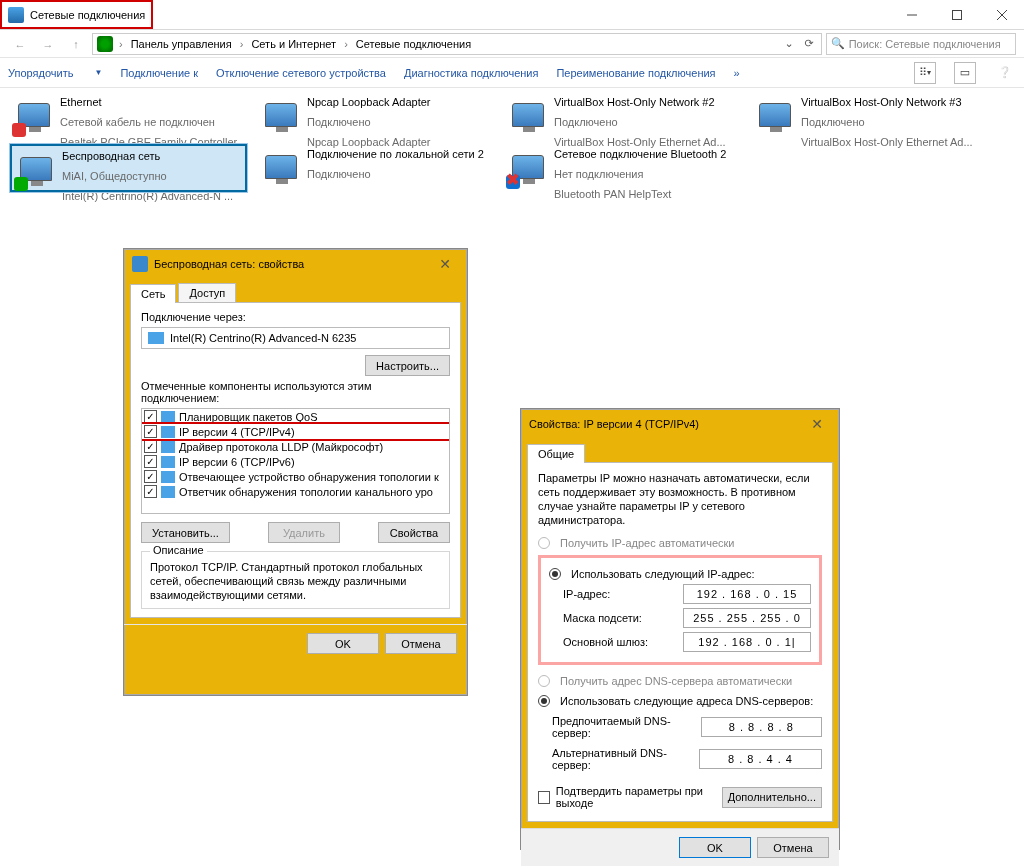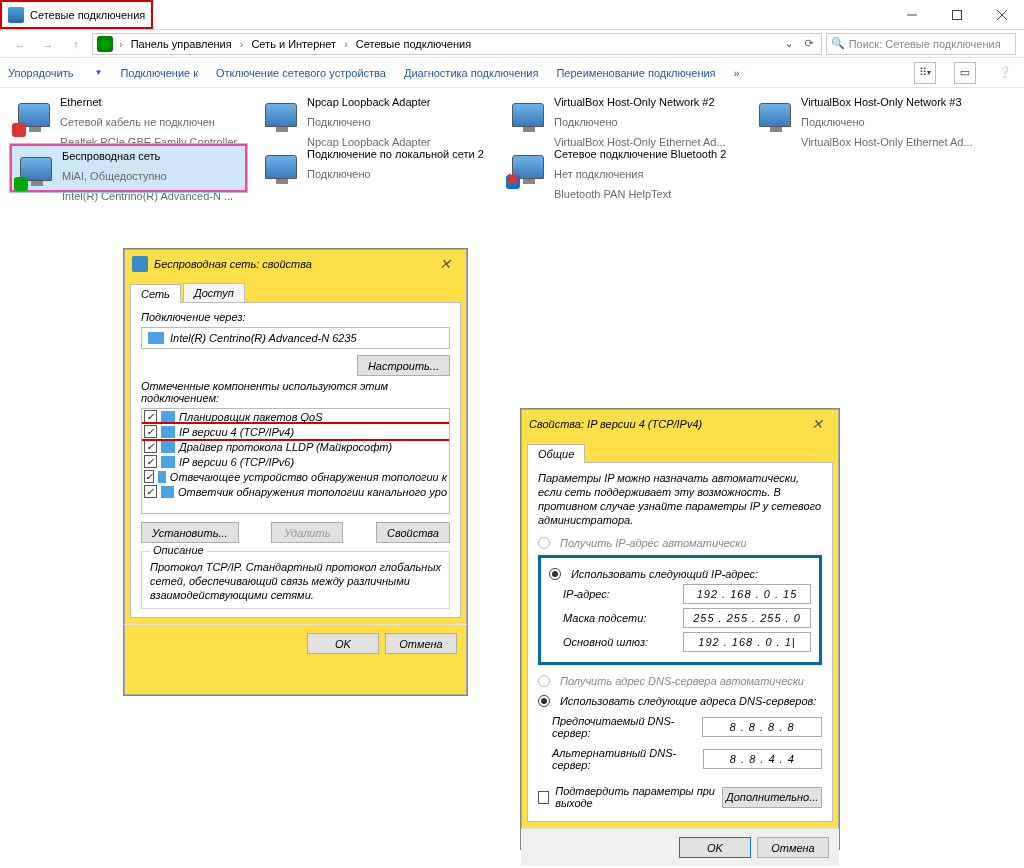--- a/index.html
+++ b/index.html
@@ -110,21 +110,21 @@
     width: 237px; height: 48px;
     display:flex; align-items:flex-start;
     padding: 3px 4px;
     gap: 6px;
   }
   .conn-item.selected {
     background: #cee6f6;
     outline: 1px solid #9cc7e6;
   }
   .conn-item.highlight {
-    border: 2px solid #ec4899;
+    border: 2px solid #0369a1;
   }
   .conn-icon {
     width: 40px; height:40px;
     display:flex;align-items:center;justify-content:center;
     flex: 0 0 40px;
     position:relative;
   }
   .conn-icon .monitor {
     width:32px;height:24px;
     background:linear-gradient(#6db3e8,#3a7abd);
@@ -143,24 +143,23 @@
   .conn-icon .badge.red { background:#d33; }
   .conn-icon .badge.bars { background:linear-gradient(90deg,#0a0 0 30%,#0a0 30% 60%,#0a0 60% 100%);}
   .conn-icon .badge.bt { background:#1070d0;}
   .conn-text { display:flex; flex-direction:column; gap:6px; line-height:14px;}
   .conn-text .t1 { color:#000; }
   .conn-text .t2, .conn-text .t3 { color:#6a6a6a; }
 
   
   .dialog {
     position: absolute;
-    background: #fde047;
+    background: #eab308;
     border: 1px solid #888;
     box-shadow: 0 0 0 1px #aaa inset;
-    font-style: italic;
   }
   .dlg-title {
     height: 30px;
     display:flex; align-items:center;
     padding: 0 8px;
     gap:6px;
   }
   .dlg-title .spacer { flex:1; }
   .dlg-title .close-x {
     width:28px;height:24px;
@@ -261,21 +260,21 @@
     letter-spacing: 1px;
   }
   .radio {
     width:12px;height:12px;border-radius:50%;
     border:1px solid #444;
     display:inline-flex;align-items:center;justify-content:center;
     margin-right:4px;
   }
   .radio.checked::after { content:''; width:6px;height:6px;border-radius:50%;background:#333;}
   .radio.disabled { border-color:#bbb; }
-  .red-frame { border:3px solid #0369a1; padding:6px 8px; margin:2px 0 6px 0;}
+  .red-frame { border:3px solid #fca5a5; padding:6px 8px; margin:2px 0 6px 0;}
   #dlg2 .info-text { line-height:14px; margin-bottom:6px;}
   .indent { padding-left:14px; }
 </style>
 </head>
 <body>
 
 <div class="titlebar">
   <div class="title-left">
     <span class="app-icon"></span>
     <span>Сетевые подключения</span>

